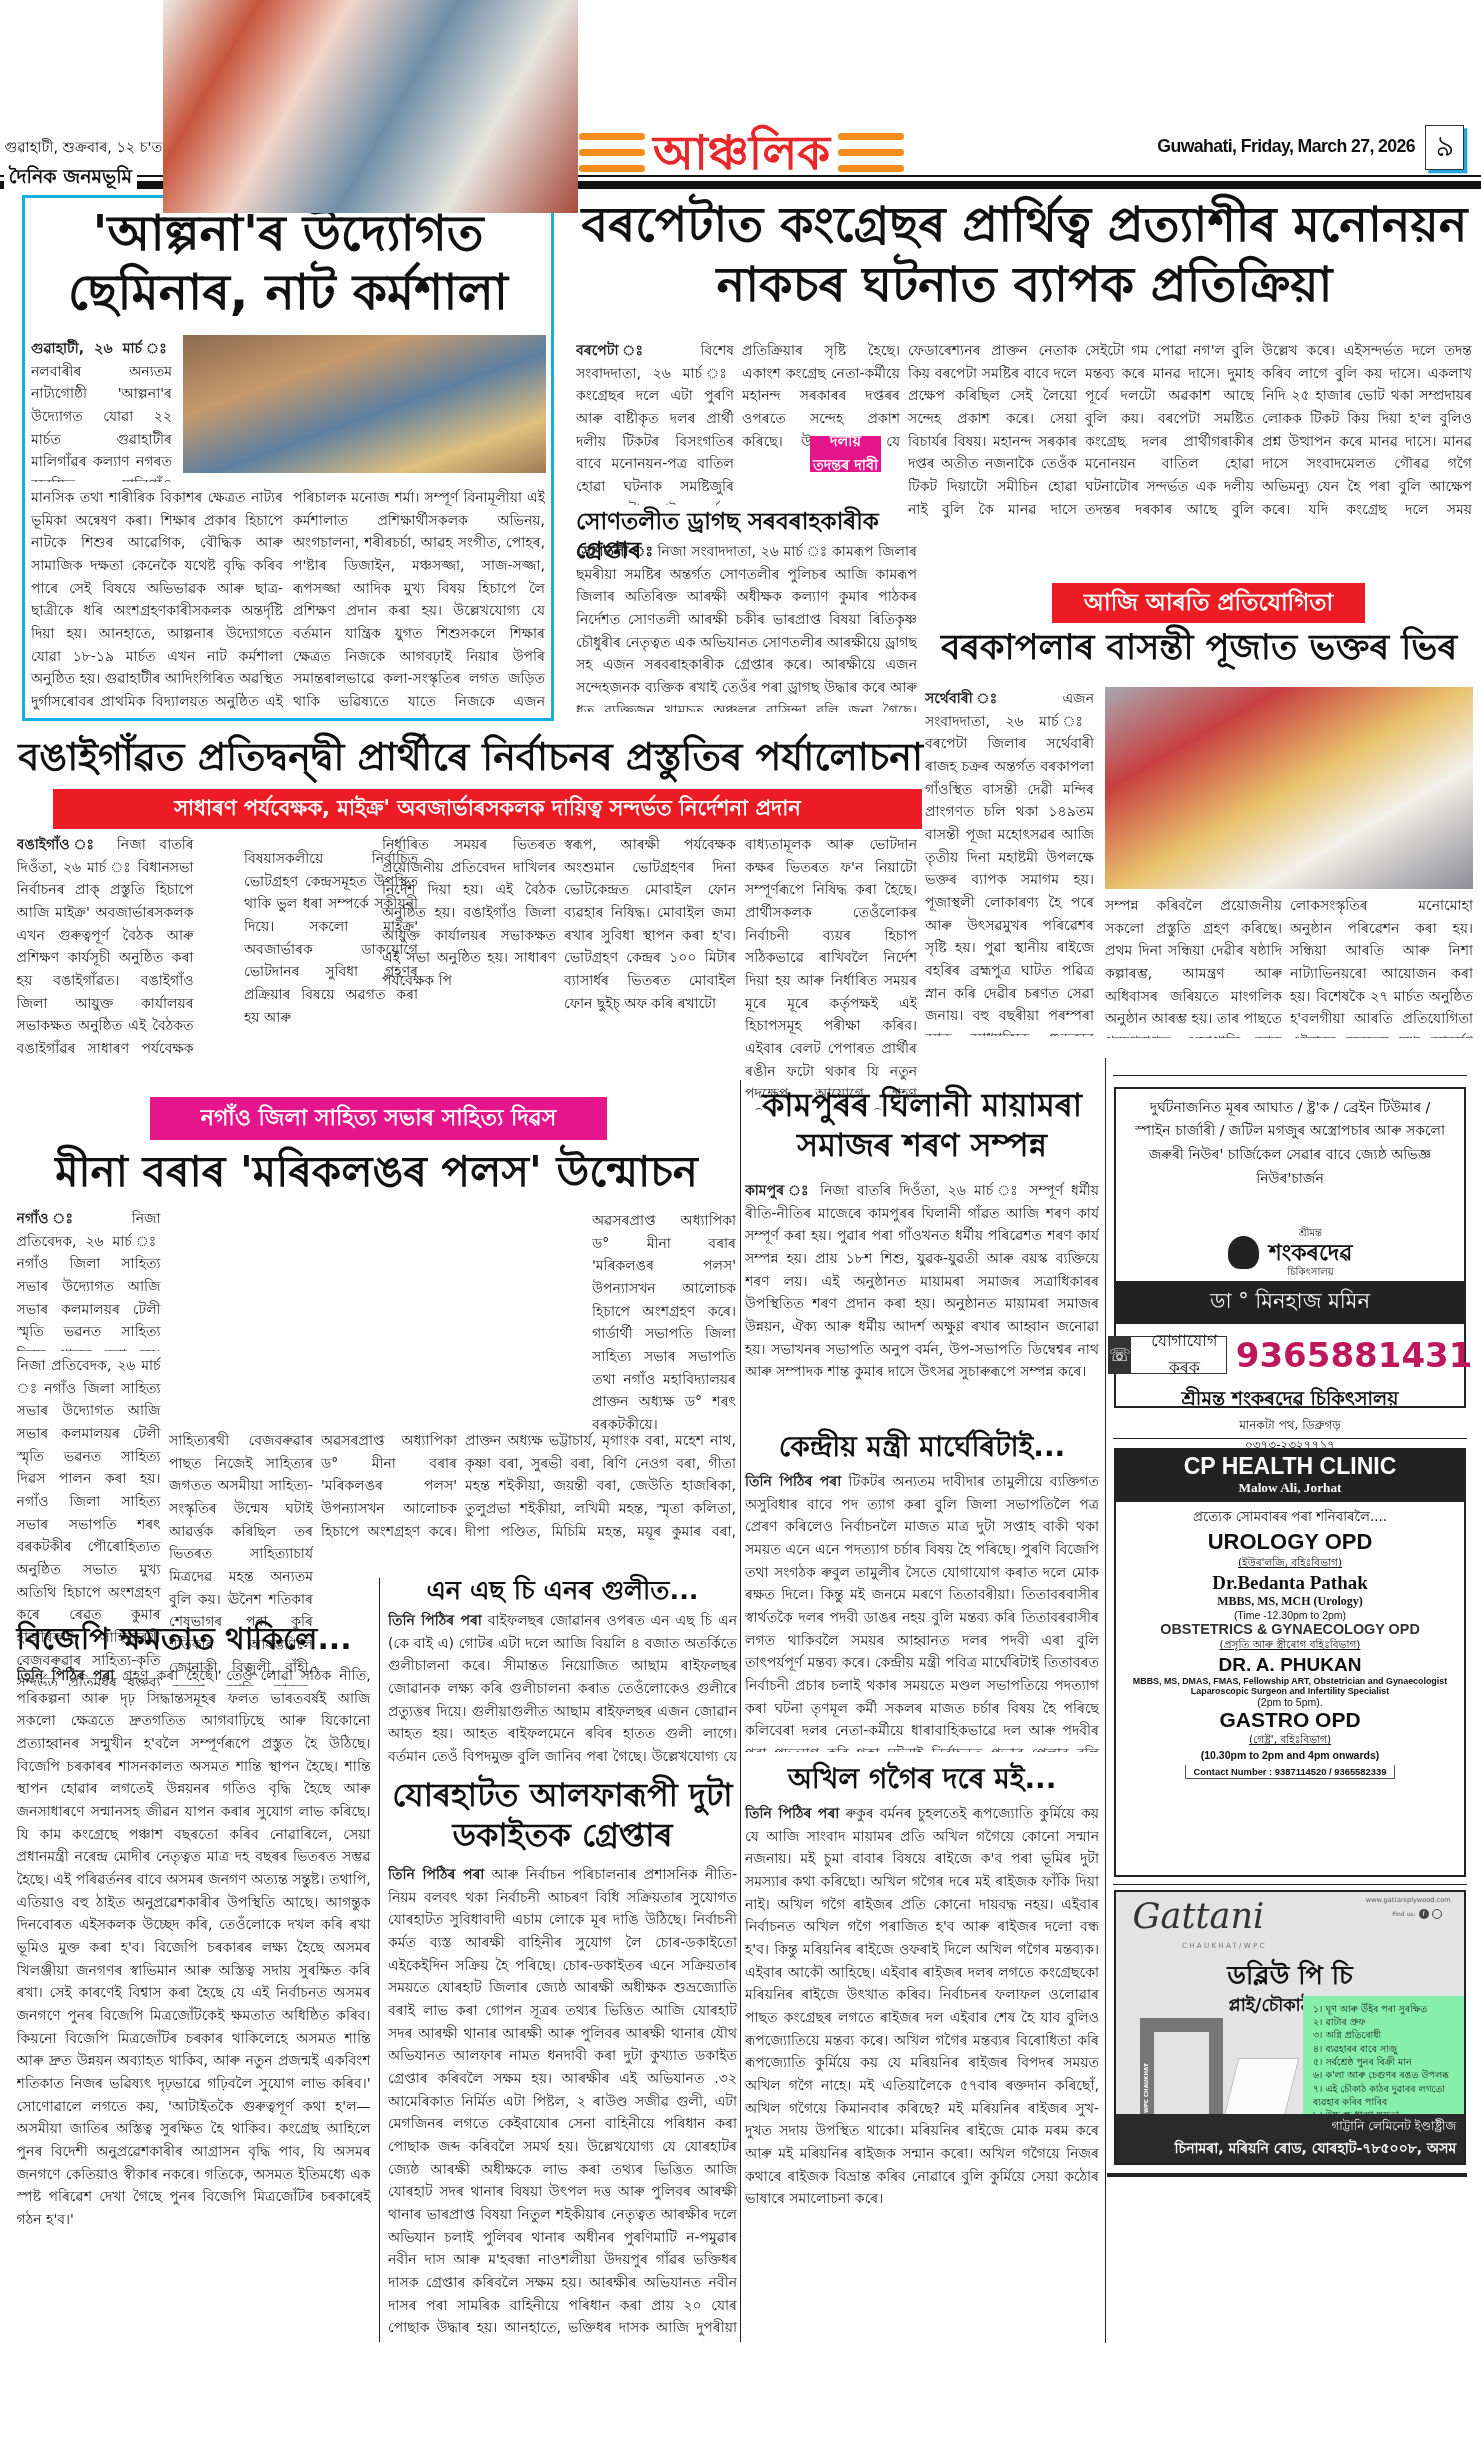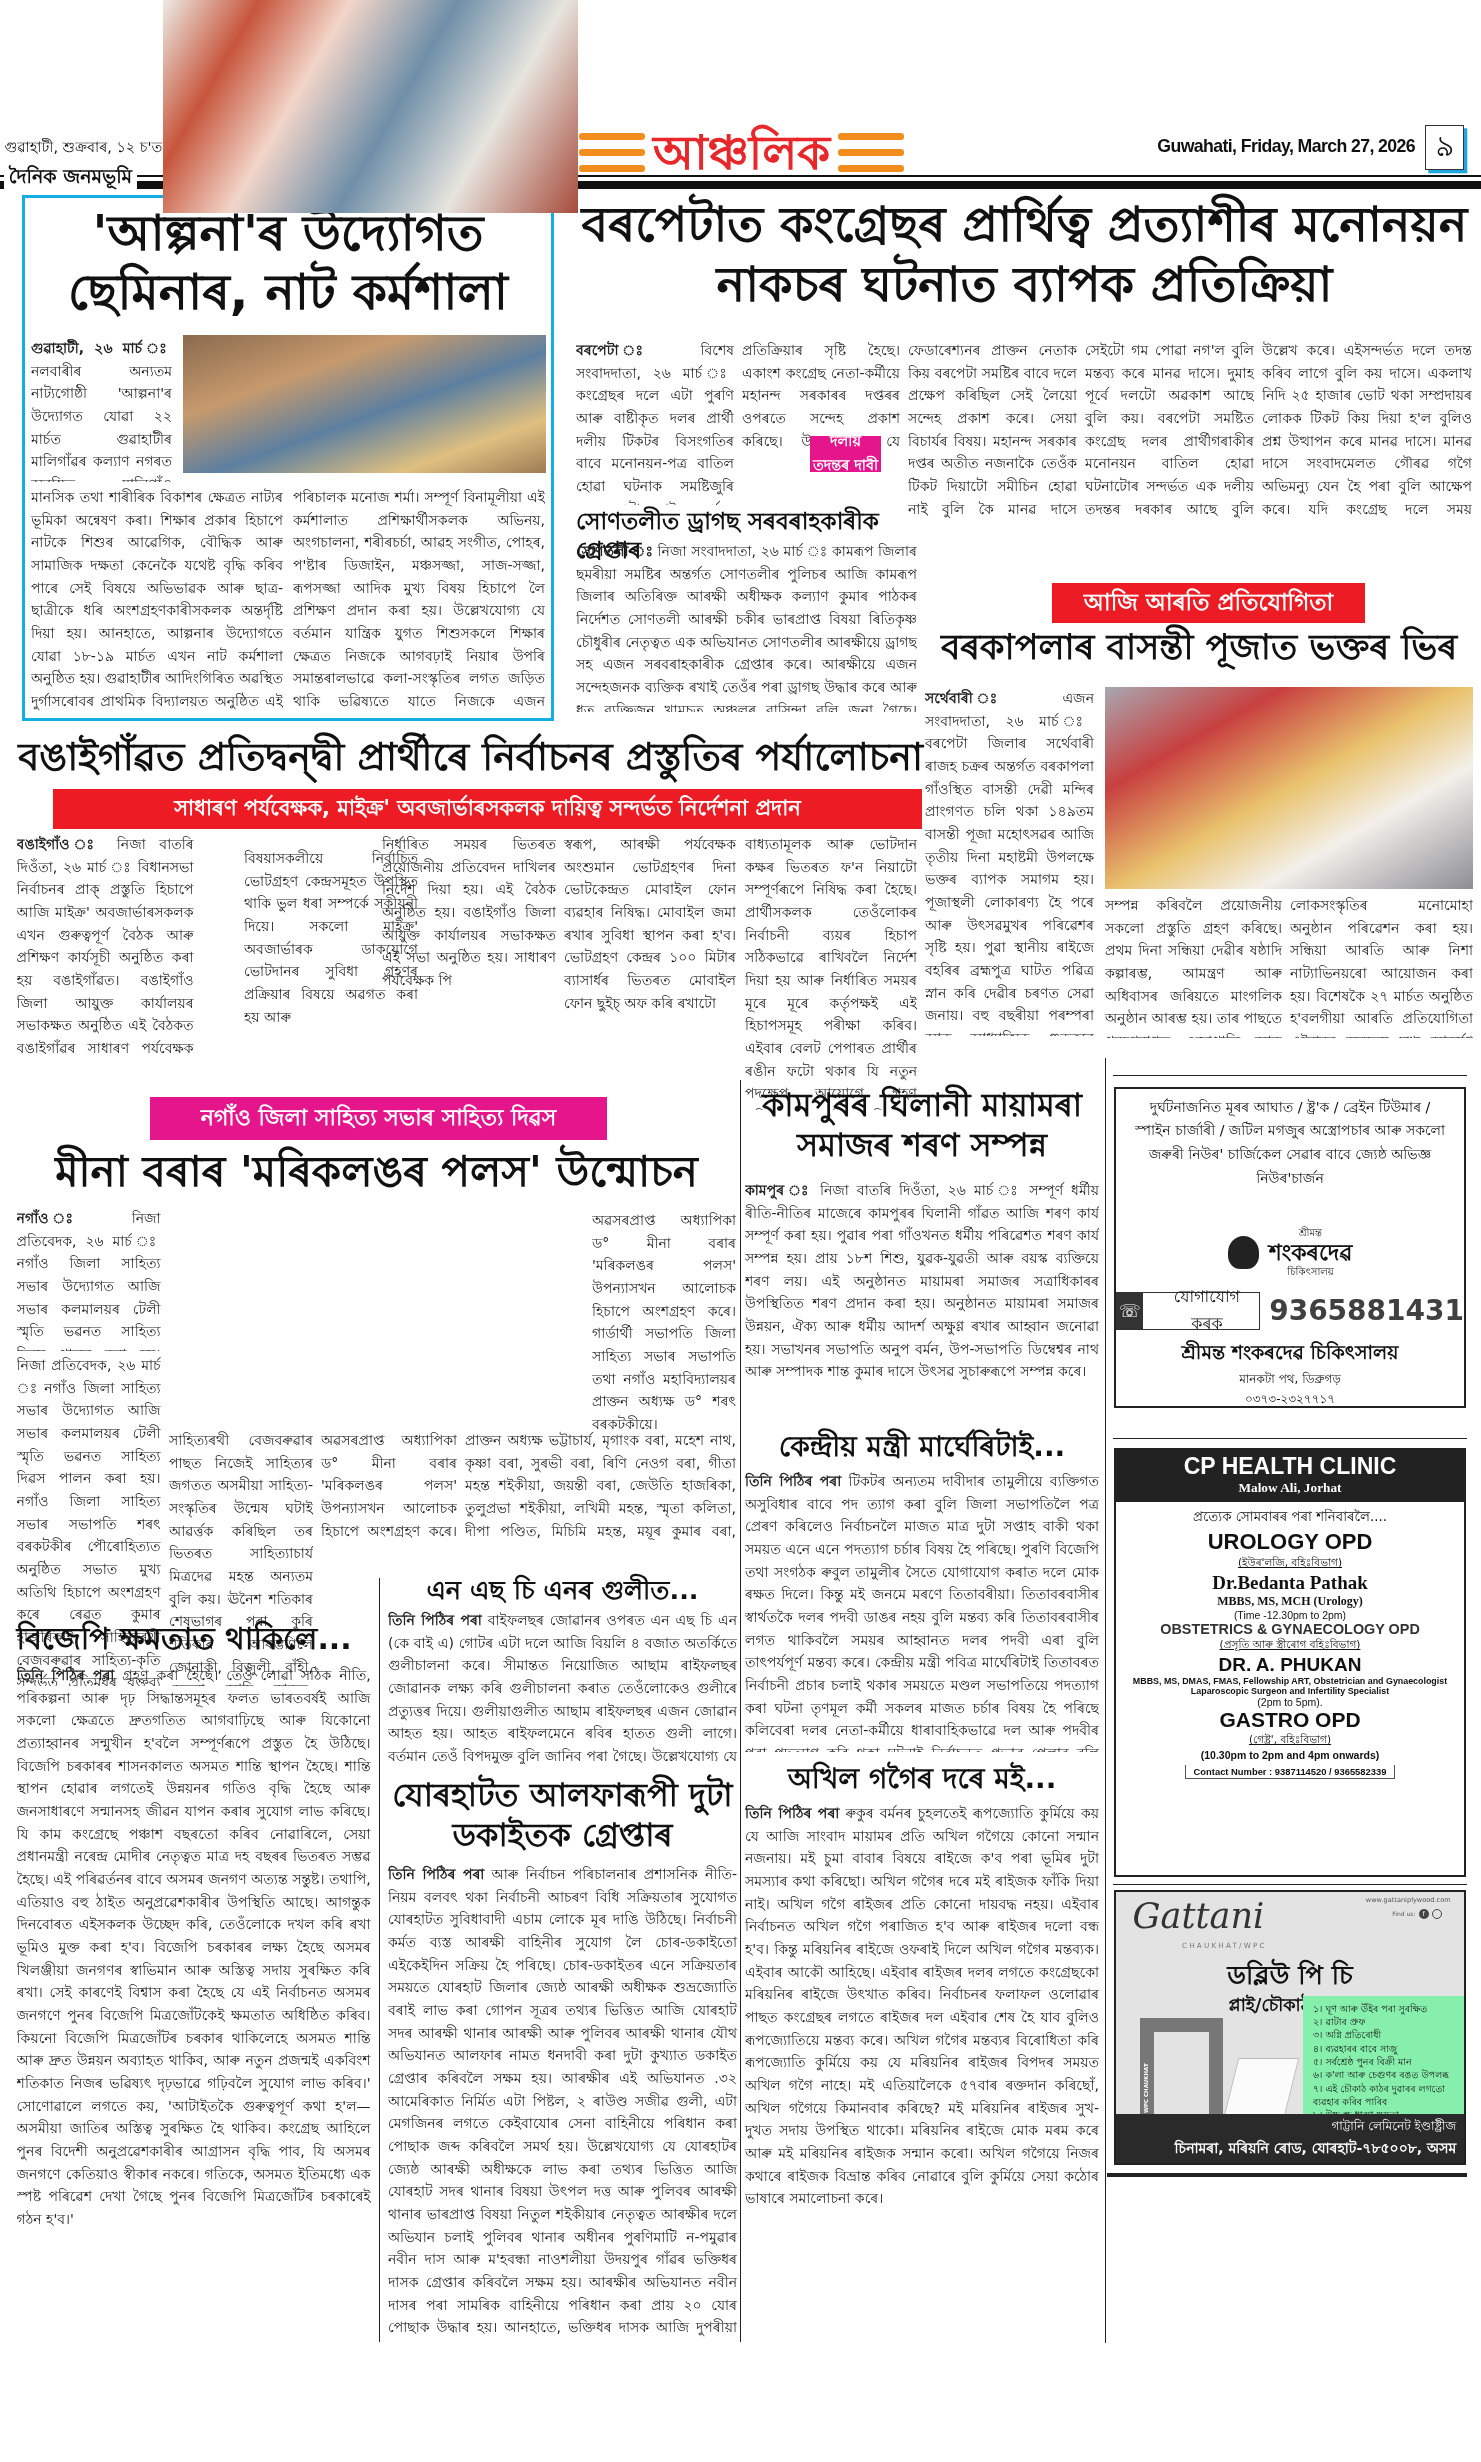--- a/index.html
+++ b/index.html
@@ -172,26 +172,27 @@
 <div class="ad" style="left:1114px; top:1087px; width:352px; height:321px;">
   <div style="font-size:14px; line-height:1.7; padding:6.6px 14.4px; height:130px;">দুৰ্ঘটনাজনিত মূৰৰ আঘাত / ষ্ট্ৰ'ক / ব্ৰেইন টিউমাৰ / স্পাইন চাৰ্জাৰী / জটিল মগজুৰ অস্ত্ৰোপচাৰ আৰু সকলো জৰুৰী নিউৰ' চাৰ্জিকেল সেৱাৰ বাবে জ্যেষ্ঠ অভিজ্ঞ নিউৰ'চাৰ্জন</div>
   <div style="display:flex; align-items:center; justify-content:center; margin-top:5.5px;">
     <div style="width:31px; height:33px; border-radius:50% 50% 40% 40%; background:#222; margin-right:10px;"></div>
     <div>
       <div style="font-size:10px;">শ্ৰীমন্ত</div>
       <div style="font-size:22px; font-weight:bold; line-height:1;">শংকৰদেৱ</div>
       <div style="font-size:10px;">চিকিৎসালয়</div>
     </div>
   </div>
+  <div class="ad-bar-dark" style="font-size:21px; padding:4.4px 0;">ডা ° মিনহাজ মমিন</div>
   <div style="display:flex; align-items:center; justify-content:center; margin-top:11px; gap:8.9px;">
     <div class="phone-box">
       <span class="ic">☏</span>
       <span style="font-size:16px; padding:0 5.5px;margin-left:12px;">যোগাযোগ কৰক</span>
     </div>
-    <div style="font-size:28px; font-weight:bold; color:#404040;">9365881431</div>
+    <div style="font-size:34px; font-weight:bold; color:#be185d;">9365881431</div>
   </div>
   <div style="font-size:19px; font-weight:bold; margin-top:8.9px;">শ্ৰীমন্ত শংকৰদেৱ চিকিৎসালয়</div>
   <div style="font-size:12px;">মানকটা পথ, ডিব্ৰুগড়</div>
   <div style="font-size:12px;">০৩৭৩-২৩২৭৭১৭</div>
 </div>
 
 <div class="hrule" style="left:1113px; top:1438px; width:354px;"></div>
 
 <div class="ad" style="left:1114px; top:1448px; width:352px; height:429px;">
   <div class="ad-bar-dark" style="padding:3.3px 0 5.5px;">

